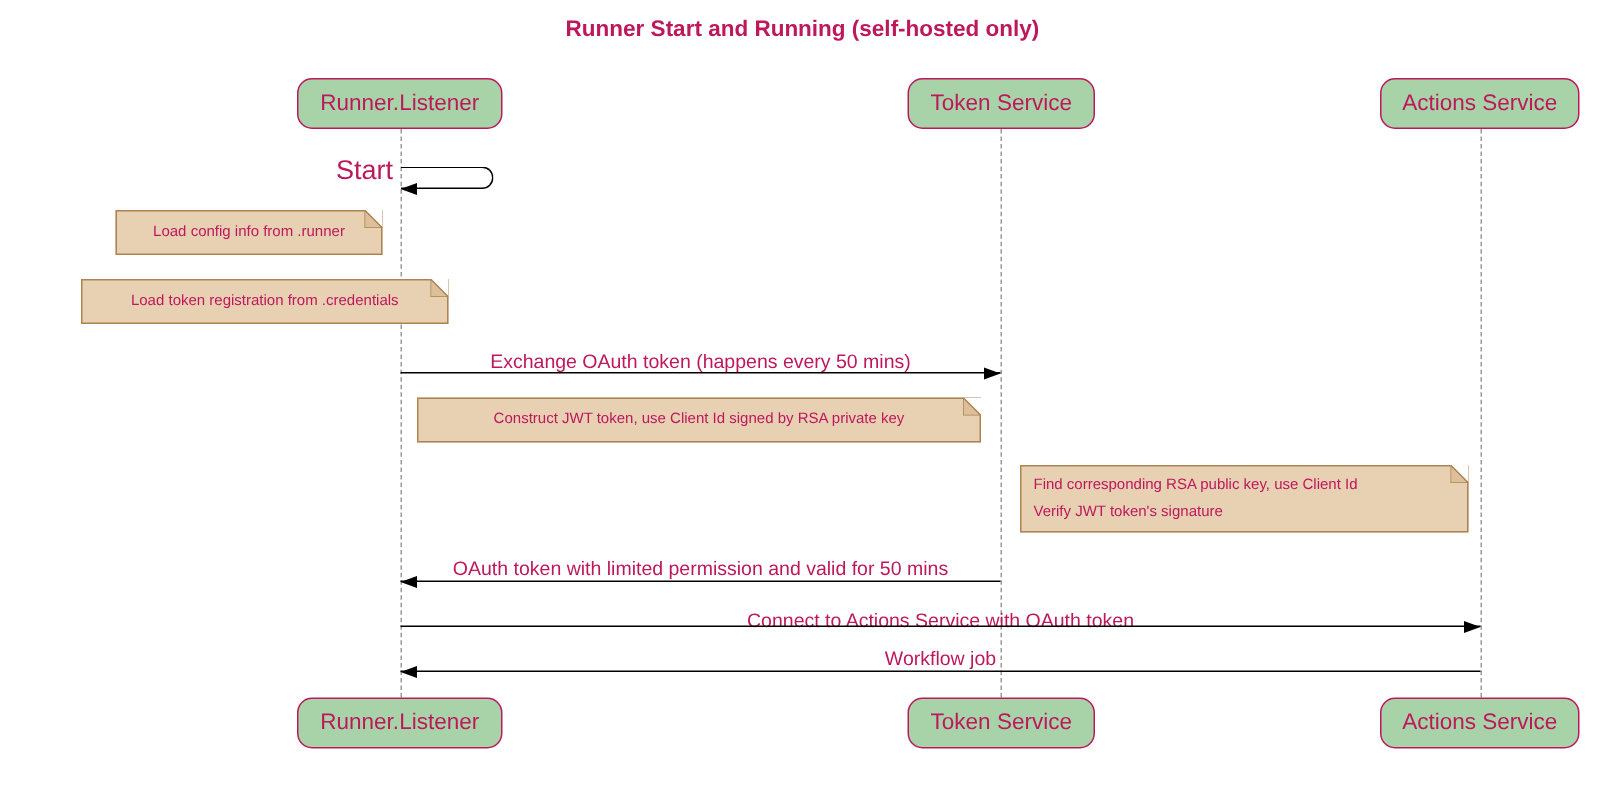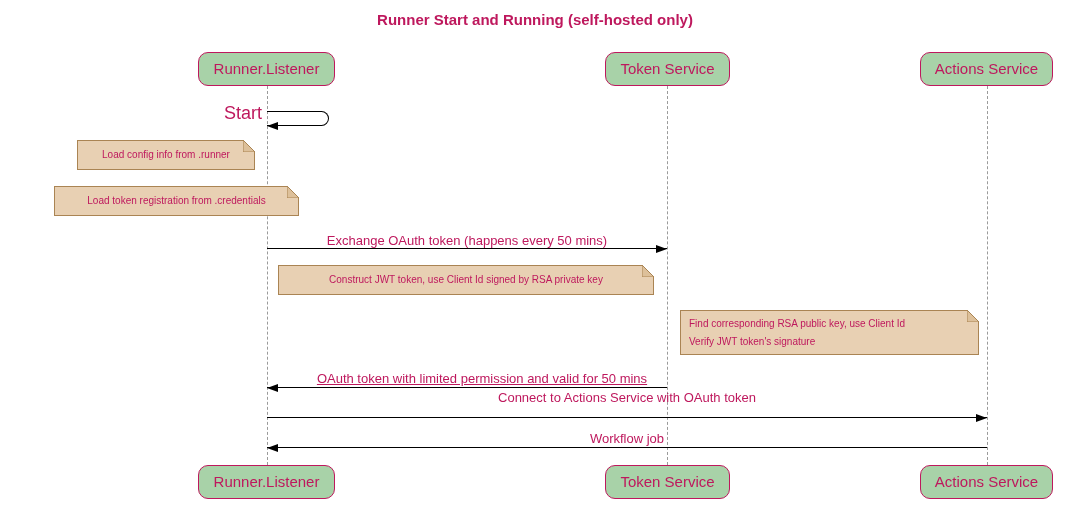--- a/index.html
+++ b/index.html
@@ -156,26 +156,26 @@
   </div>
 
   <div class="note single" style="left:278px; top:265px; width:376px;">
     <span>Construct JWT token, use Client Id signed by RSA private key</span>
     <svg class="fold" width="12" height="12">
       <path d="M0,0 L12,0 L12,12 Z" fill="#ffffff"></path>
       <path d="M0,0 L12,12 L0,12 Z" fill="#ddc09a" stroke="#aa8453" stroke-width="1"></path>
     </svg>
   </div>
 
-  <div class="msg-label" style="left:282px; top:371px; width:400px;text-decoration:underline;">OAuth token with limited permission and valid for 50 mins</div>
+  <div class="msg-label" style="left:267px; top:371px; width:400px;">OAuth token with limited permission and valid for 50 mins</div>
   <div class="msg-line" style="left:267px; top:387px; width:400px;">
     <div class="ah-left"></div>
   </div>
 
-  <div class="msg-label" style="left:267px; top:390px; width:720px;">Connect to Actions Service with OAuth token</div>
+  <div class="msg-label" style="left:267px; top:406px; width:720px;">Connect to Actions Service with OAuth token</div>
   <div class="msg-line" style="left:267px; top:417px; width:720px;">
     <div class="ah-right"></div>
   </div>
 
   <div class="msg-label" style="left:267px; top:431px; width:720px;">Workflow job</div>
   <div class="msg-line" style="left:267px; top:447px; width:720px;">
     <div class="ah-left"></div>
   </div>
 
   <div class="participant" style="left:198px; top:465px; width:137px;">

